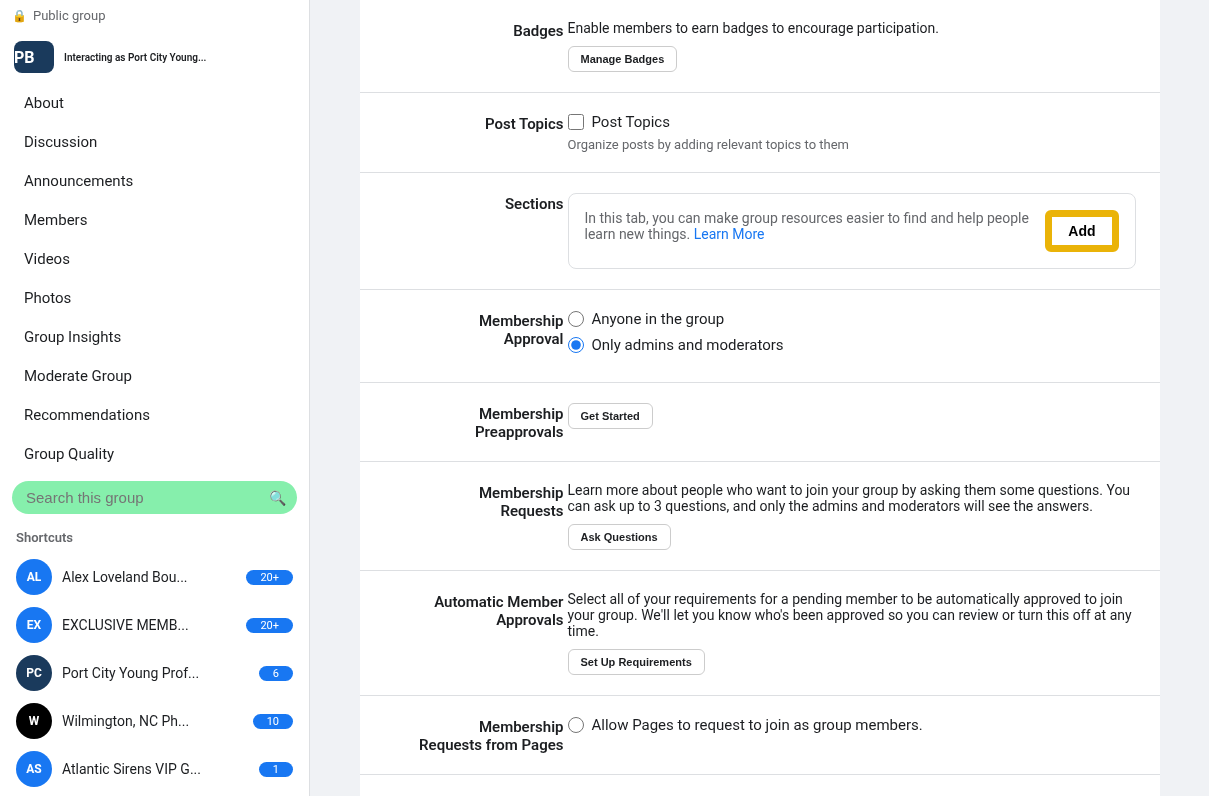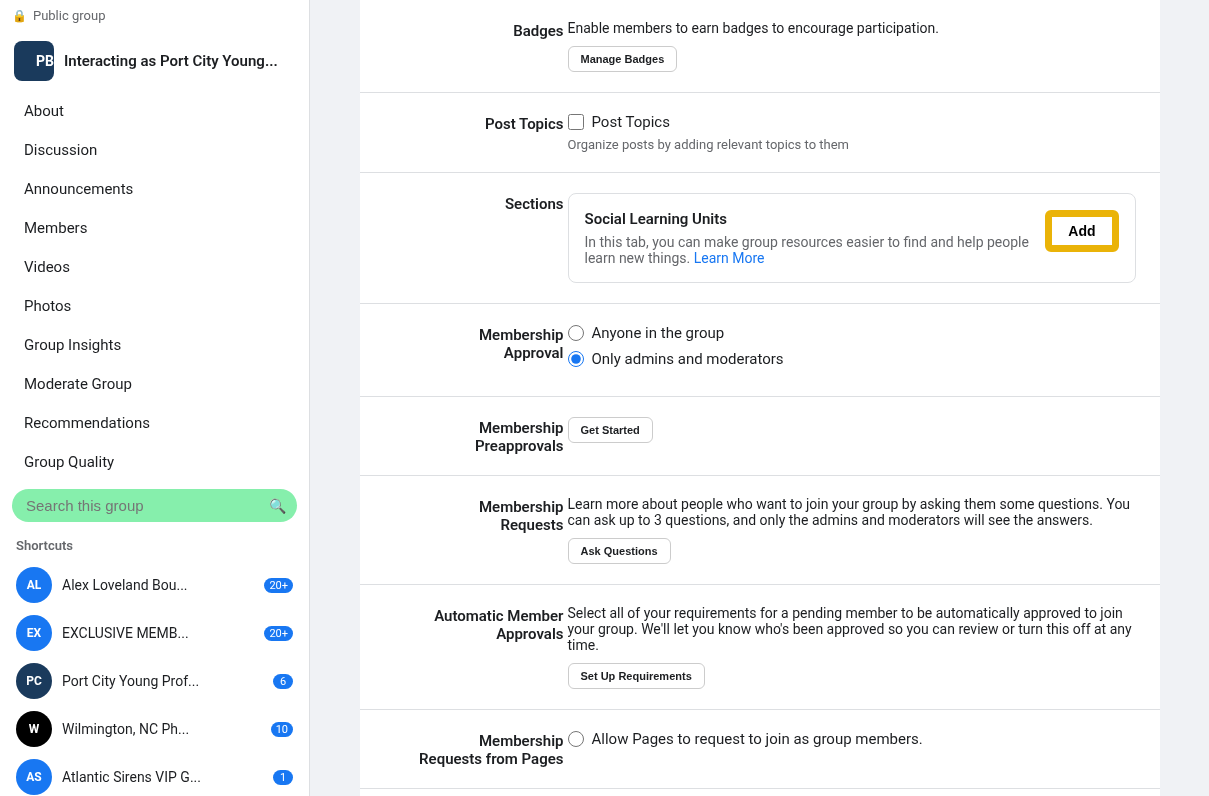--- a/index.html
+++ b/index.html
@@ -6,38 +6,38 @@
     body { font-family: -apple-system, BlinkMacSystemFont, 'Segoe UI', Roboto, sans-serif; background: #f0f2f5; font-size: 14px; color: #1c1e21; }
     
     .app-container { display: flex; height: 796px; overflow: hidden; }
     
     
     .sidebar { width: 310px; background: #fff; border-right: 1px solid #dddfe2; overflow-y: auto; flex-shrink: 0; }
     .public-group-label { font-size: 13px; color: #65676b; display: flex; align-items: center; gap: 6px; padding: 8px 12px; }
     .public-group-label::before { content: '🔒'; font-size: 12px; }
     
     .group-identity { display: flex; align-items: center; gap: 10px; padding: 10px 14px; cursor: pointer; }
-    .group-avatar { width: 40px; height: 40px; border-radius: 8px; background: #1a3a5c; display: flex; align-items: center; justify-content: flex-end; color: #fff; font-weight: bold; font-size: 14px; flex-shrink: 0; }
-    .group-name { font-size: 15px; font-weight: 600; color: #1c1e21; }
+    .group-avatar { width: 40px; height: 32px; border-radius: 8px; background: #1a3a5c; display: flex; align-items: center; justify-content: flex-start; color: #fff; font-weight: bold; font-size: 16px; flex-shrink: 0; }
+    .group-name { font-size: 10px; font-weight: 600; color: #1c1e21; }
     
     .nav-item { padding: 10px 16px; cursor: pointer; font-size: 15px; color: #1c1e21; border-radius: 6px; margin: 1px 8px; }
     
     .search-box { margin: 8px 12px; position: relative; }
     .search-box input { width: 100%; padding: 8px 32px 8px 14px; border: none; background: #86efac; border-radius: 20px; font-size: 15px; outline: none; color: #1c1e21; }
     .search-icon { position: absolute; right: 10px; top: 50%; transform: translateY(-50%); color: #65676b; font-size: 14px; }
     
     .shortcuts-section { padding: 8px 16px; }
     .shortcuts-label { font-size: 13px; color: #65676b; font-weight: 600; margin-bottom: 8px; }
     .shortcut-item { display: flex; align-items: center; gap: 10px; padding: 6px 0; cursor: pointer; }
     .shortcut-avatar { width: 36px; height: 36px; border-radius: 50%; flex-shrink: 0; display: flex; align-items: center; justify-content: center; font-size: 12px; font-weight: bold; }
     .shortcut-avatar.blue { background: #1877f2; color: #fff; }
     .shortcut-avatar.dark { background: #1a3a5c; color: #fff; }
     .shortcut-avatar.black { background: #000; color: #fff; }
     .shortcut-name { font-size: 14px; color: #1c1e21; flex: 1; overflow: hidden; text-overflow: ellipsis; white-space: nowrap; }
-    .shortcut-badge { background: #1877f2; color: #fff; border-radius: 10px; font-size: 11px; padding: 1px 5px; min-width: 20px; text-align: center; }
+    .shortcut-badge { background: #1877f2; color: #fff; border-radius: 10px; font-size: 11px; padding: 1px 14px; min-width: 20px; text-align: center; }
     
     
     .main-content { flex: 1; overflow-y: auto; background: #f0f2f5; }
     
     .settings-container { max-width: 800px; margin: 0 auto; background: #fff; min-height: 100%; }
     
     .settings-section { border-bottom: 1px solid #dddfe2; padding: 20px 24px; display: flex; gap: 4px; }
     .settings-label { width: 180px; flex-shrink: 0; text-align: right; font-size: 15px; font-weight: 600; color: #1c1e21; padding-top: 2px; }
     .settings-content { flex: 1; }
     
@@ -152,21 +152,20 @@
           </div>
           <div class="sub-description">Organize posts by adding relevant topics to them</div>
         </div>
       </div>
 
       <div class="settings-section">
         <div class="settings-label">Sections</div>
         <div class="settings-content">
           <div class="section-box">
             <div class="section-box-content">
-              <div class="section-box-title">Social Learning Units</div>
               <div class="section-box-desc">
                 In this tab, you can make group resources easier to find and help people learn new things.
                 <span class="link-text"> Learn More</span>
               </div>
             </div>
             <button class="add-btn">Add</button>
           </div>
         </div>
       </div>
 

